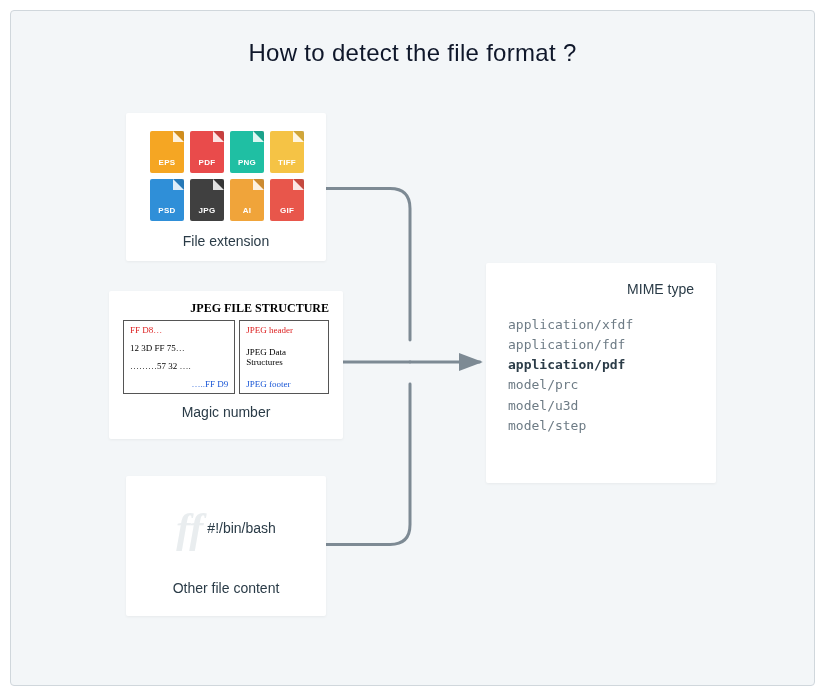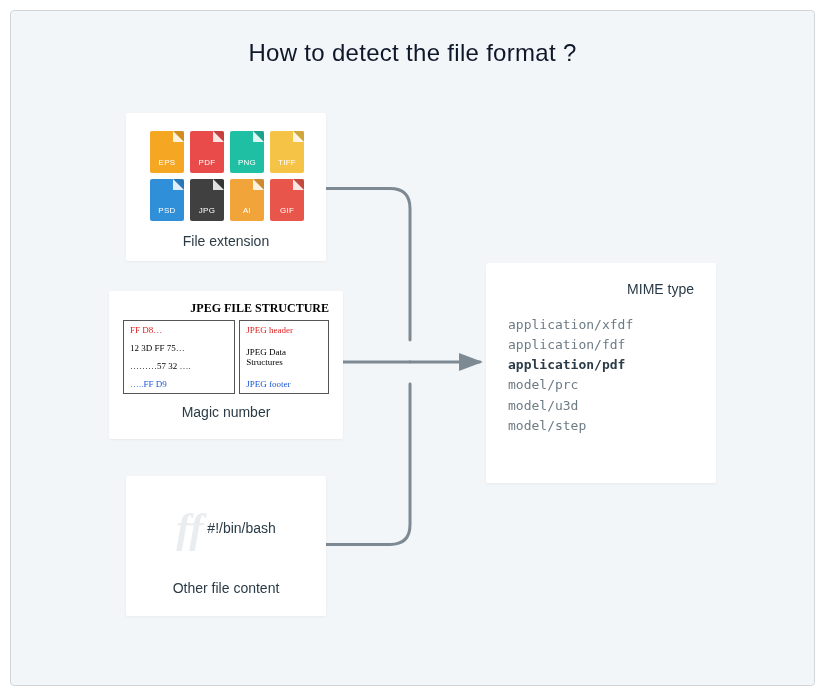--- a/index.html
+++ b/index.html
@@ -70,21 +70,21 @@
     background: rgba(255,255,255,0.85);
     clip-path: polygon(0 0, 100% 100%, 0 100%);
   }
   .file-icon .fold2 {
     position: absolute; top:0; right:0;
     width: 11px; height: 11px;
     background: rgba(0,0,0,0.15);
     clip-path: polygon(100% 0, 100% 100%, 0 0);
   }
   .file-icon .lbl {
-    font-size: 8px; font-weight: 400; color: #fff; letter-spacing: 0.3px;
+    font-size: 8px; font-weight: 700; color: #fff; letter-spacing: 0.3px;
   }
   .c-orange { background:#f5a623; }
   .c-red    { background:#e94b4b; }
   .c-teal   { background:#1fbfa3; }
   .c-yellow { background:#f5c345; }
   .c-blue   { background:#2f8fd8; }
   .c-green  { background:#404040; }
   .c-gold   { background:#f0a43a; }
   .c-red2   { background:#e8564b; }
 
@@ -183,21 +183,21 @@
       <div class="card-label">File extension</div>
     </div>
 
     <div class="card card-magic">
       <div class="magic-title">JPEG FILE STRUCTURE</div>
       <div class="magic-box">
         <div class="magic-left">
           <div class="mred">FF D8…</div>
           <div>12 3D FF 75…</div>
           <div>………57 32 ….</div>
-          <div class="mblue" style="text-align:left">…..FF D9</div>
+          <div class="mblue" style="text-align:right">…..FF D9</div>
         </div>
         <div class="magic-right">
           <div class="mred">JPEG header</div>
           <div>JPEG Data Structures</div>
           <div class="mblue">JPEG footer</div>
         </div>
       </div>
       <div class="card-label">Magic number</div>
     </div>
 

